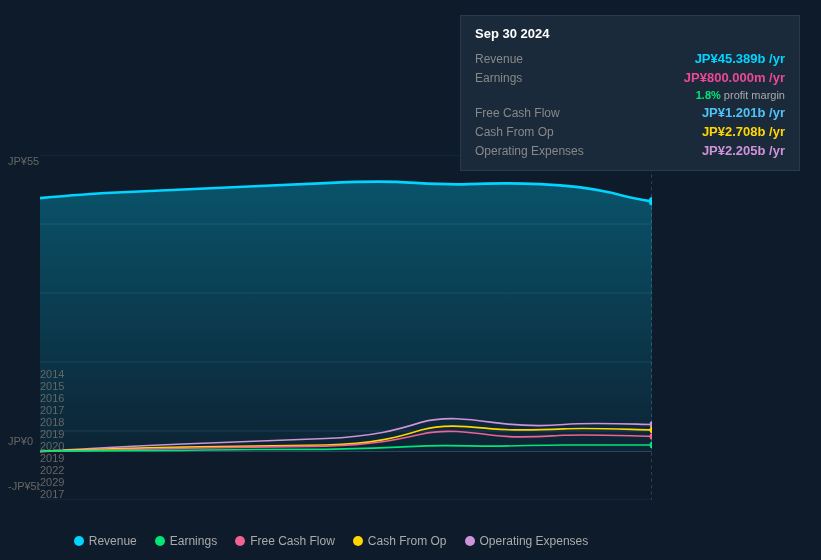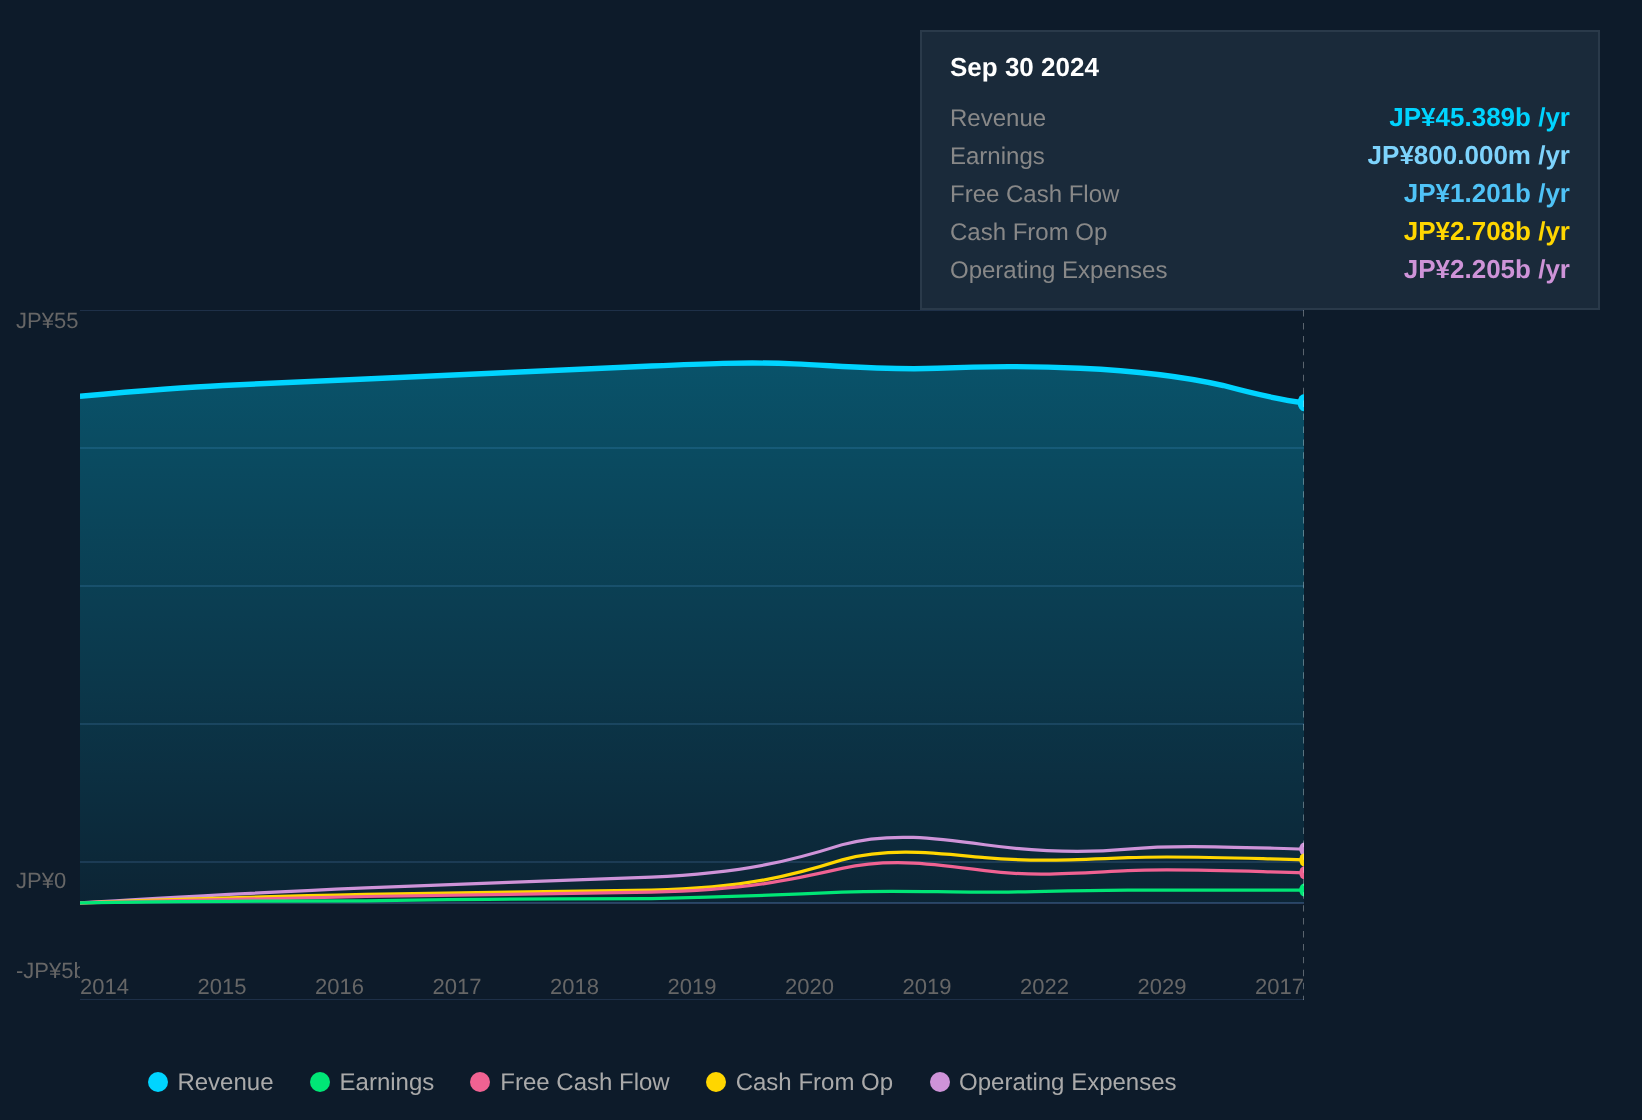--- a/index.html
+++ b/index.html
@@ -46,21 +46,21 @@
     }
     .tooltip-label {
       color: #888;
     }
     .tooltip-value {
       color: #00d4ff;
       font-weight: bold;
       font-size: 13px;
     }
     .tooltip-value.cyan { color: #00d4ff; }
-    .tooltip-value.green { color: #7dd3fc; }
+    .tooltip-value.green { color: #ec4899; }
     .tooltip-value.blue { color: #4fc3f7; }
     .tooltip-value.yellow { color: #ffd600; }
     .tooltip-value.purple { color: #ce93d8; }
     .profit-margin {
       color: #aaa;
       font-size: 11px;
     }
     .profit-margin span {
       color: #00e676;
       font-weight: bold;
@@ -77,20 +77,21 @@
     
     .x-labels {
       position: absolute;
       bottom: 60px;
       left: 40px;
       right: 10px;
       display: flex;
       justify-content: space-between;
       color: #666;
       font-size: 11px;
+      flex-direction: column;
     }
 
     
     .chart-svg-wrapper {
       position: absolute;
       top: 155px;
       left: 40px;
       right: 10px;
       bottom: 60px;
     }
@@ -135,20 +136,24 @@
 
   <div class="tooltip">
     <div class="tooltip-title">Sep 30 2024</div>
     <div class="tooltip-row">
       <span class="tooltip-label">Revenue</span>
       <span class="tooltip-value cyan">JP¥45.389b /yr</span>
     </div>
     <div class="tooltip-row">
       <span class="tooltip-label">Earnings</span>
       <span class="tooltip-value green">JP¥800.000m /yr</span>
+    </div>
+    <div class="tooltip-row">
+      <span class="tooltip-label"></span>
+      <span class="profit-margin"><span>1.8%</span> profit margin</span>
     </div>
     <div class="tooltip-row">
       <span class="tooltip-label">Free Cash Flow</span>
       <span class="tooltip-value blue">JP¥1.201b /yr</span>
     </div>
     <div class="tooltip-row">
       <span class="tooltip-label">Cash From Op</span>
       <span class="tooltip-value yellow">JP¥2.708b /yr</span>
     </div>
     <div class="tooltip-row">

